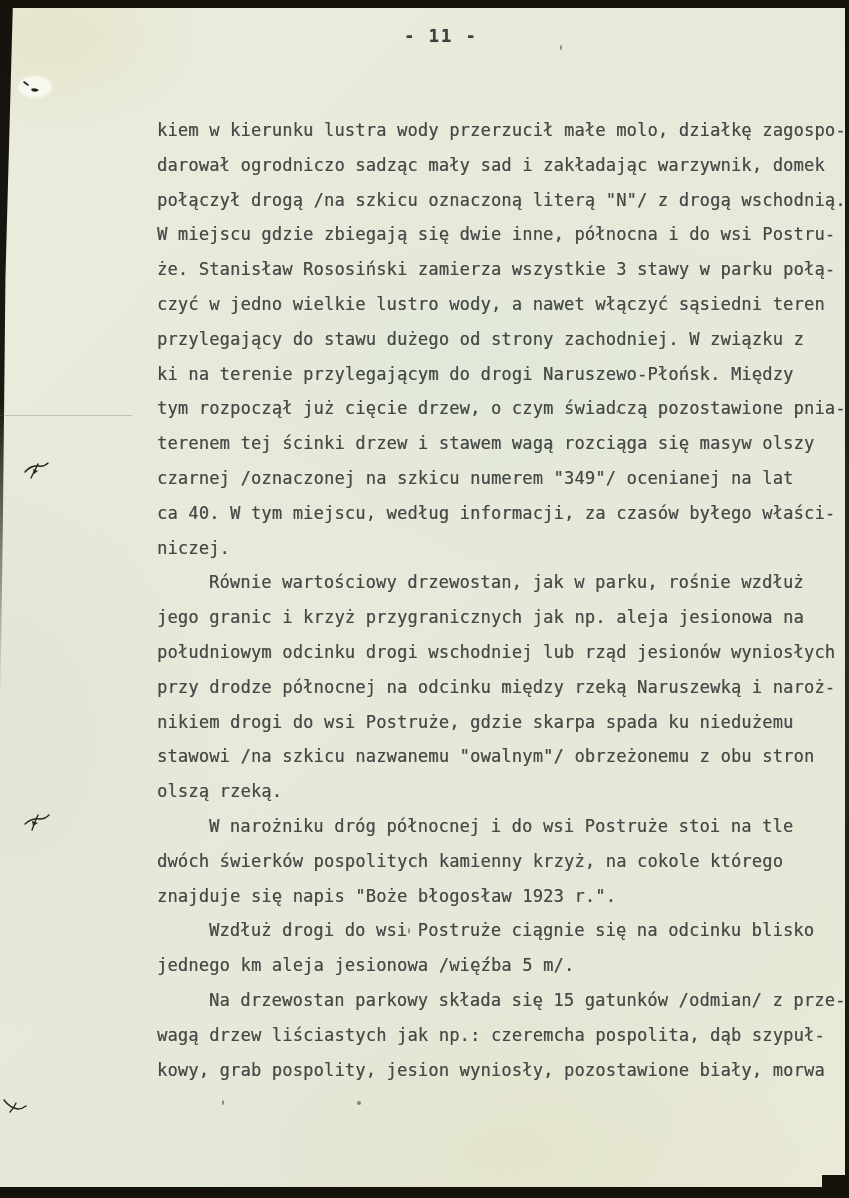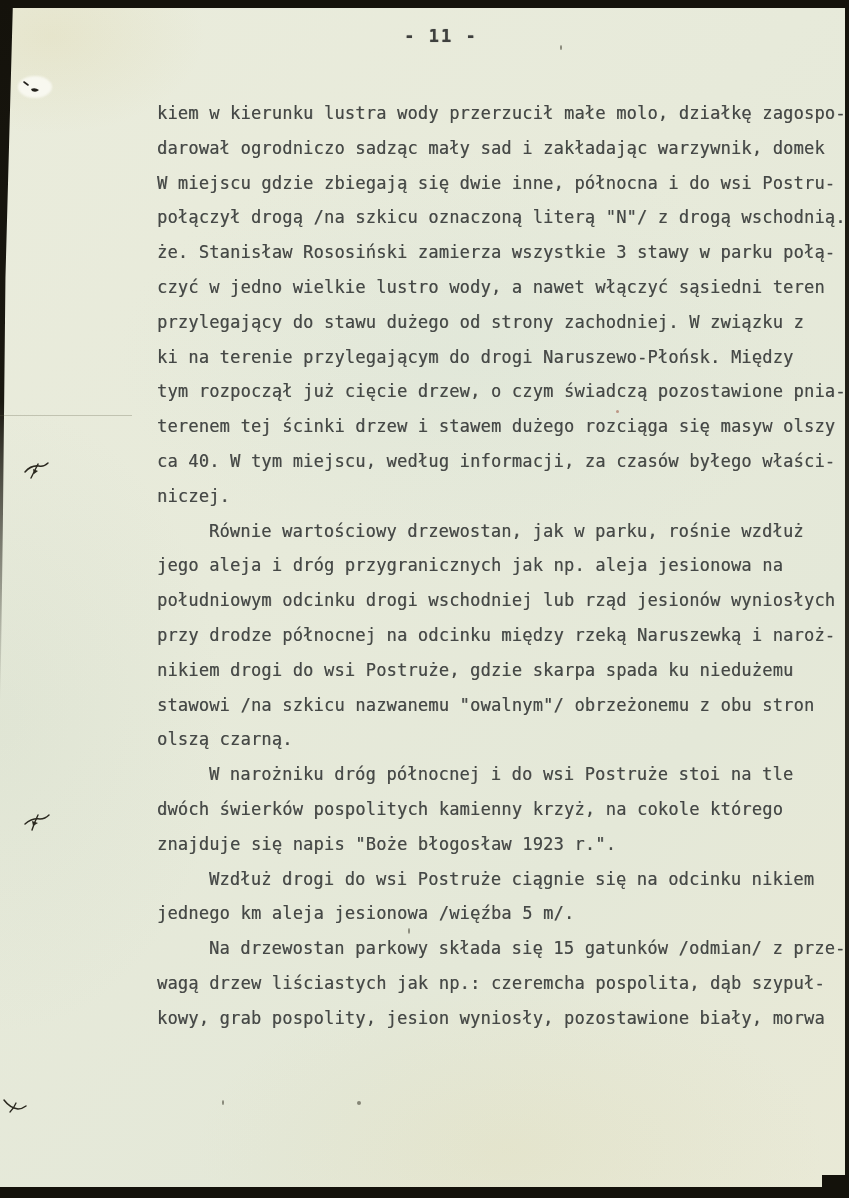--- a/index.html
+++ b/index.html
@@ -39,21 +39,21 @@
     position:absolute; top:26px; left:0; right:0;
     text-align:center;
     font-size:17px; font-weight:bold; letter-spacing:2px;
     color:#3e403e;
     text-shadow:0 0 0.7px rgba(62,64,62,0.8);
     margin-left:33px;
   }
 
   
   .text-block {
-    position:absolute; top:96px; left:157px; right:2px;
+    position:absolute; top:113px; left:157px; right:2px;
     color:#454846;
     font-size:17px; letter-spacing:0.2px;
     text-shadow:0.4px 0.4px 0.6px rgba(66,68,66,0.55);
   }
   .line { height:34.8px; line-height:34.8px; white-space:pre; }
   .line.indent { padding-left:52px; }
 
   
   .ink { position:absolute; }
   .speck { position:absolute; border-radius:50%; background:rgba(55,52,40,0.55); }
@@ -72,41 +72,42 @@
   <div class="edge edge-left"></div>
   <div class="edge edge-right"></div>
   <div class="edge corner-br"></div>
   <div class="crease"></div>
 
   <div class="page-number">- 11 -</div>
 
   <div class="text-block">
     <div class="line">kiem w kierunku lustra wody przerzucił małe molo, działkę zagospo-</div>
     <div class="line">darował ogrodniczo sadząc mały sad i zakładając warzywnik, domek</div>
+    <div class="line">połączył drogą /na szkicu oznaczoną literą "N"/ z drogą wschodnią.</div>
     <div class="line">W miejscu gdzie zbiegają się dwie inne, północna i do wsi Postru-</div>
-    <div class="line">połączył drogą /na szkicu oznaczoną literą "N"/ z drogą wschodnią.</div>
     <div class="line">że. Stanisław Rososiński zamierza wszystkie 3 stawy w parku połą-</div>
     <div class="line">czyć w jedno wielkie lustro wody, a nawet włączyć sąsiedni teren</div>
     <div class="line">przylegający do stawu dużego od strony zachodniej. W związku z</div>
     <div class="line">ki na terenie przylegającym do drogi Naruszewo-Płońsk. Między</div>
     <div class="line">tym rozpoczął już cięcie drzew, o czym świadczą pozostawione pnia-</div>
-    <div class="line">terenem tej ścinki drzew i stawem dużego rozciąga się masyw olszy</div>
+    <div class="line">terenem tej ścinki drzew i stawem wagą rozciąga się masyw olszy</div>
+    <div class="line">czarnej /oznaczonej na szkicu numerem "349"/ ocenianej na lat</div>
     <div class="line">ca 40. W tym miejscu, według informacji, za czasów byłego właści-</div>
     <div class="line">niczej.</div>
     <div class="line indent">Równie wartościowy drzewostan, jak w parku, rośnie wzdłuż</div>
-    <div class="line">jego aleja i dróg przygranicznych jak np. aleja jesionowa na</div>
+    <div class="line">jego granic i krzyż przygranicznych jak np. aleja jesionowa na</div>
     <div class="line">południowym odcinku drogi wschodniej lub rząd jesionów wyniosłych</div>
     <div class="line">przy drodze północnej na odcinku między rzeką Naruszewką i naroż-</div>
     <div class="line">nikiem drogi do wsi Postruże, gdzie skarpa spada ku niedużemu</div>
     <div class="line">stawowi /na szkicu nazwanemu "owalnym"/ obrzeżonemu z obu stron</div>
-    <div class="line">olszą czarną.</div>
+    <div class="line">olszą rzeką.</div>
     <div class="line indent">W narożniku dróg północnej i do wsi Postruże stoi na tle</div>
     <div class="line">dwóch świerków pospolitych kamienny krzyż, na cokole którego</div>
     <div class="line">znajduje się napis "Boże błogosław 1923 r.".</div>
-    <div class="line indent">Wzdłuż drogi do wsi Postruże ciągnie się na odcinku nikiem</div>
+    <div class="line indent">Wzdłuż drogi do wsi Postruże ciągnie się na odcinku blisko</div>
     <div class="line">jednego km aleja jesionowa /więźba 5 m/.</div>
     <div class="line indent">Na drzewostan parkowy składa się 15 gatunków /odmian/ z prze-</div>
     <div class="line">wagą drzew liściastych jak np.: czeremcha pospolita, dąb szypuł-</div>
     <div class="line">kowy, grab pospolity, jesion wyniosły, pozostawione biały, morwa</div>
   </div>
 
   <div class="blotch" style="left:18px; top:76px;"></div>
   <svg class="ink" style="left:20px; top:76px;" width="28" height="26" viewBox="0 0 28 26">
     <path d="M4 6 L8 9" stroke="#23211c" stroke-width="1.6" fill="none" stroke-linecap="round"></path>
     <path d="M11 13 q4 -2 8 1 q-3 3 -7 1 z" fill="#23211c"></path>

